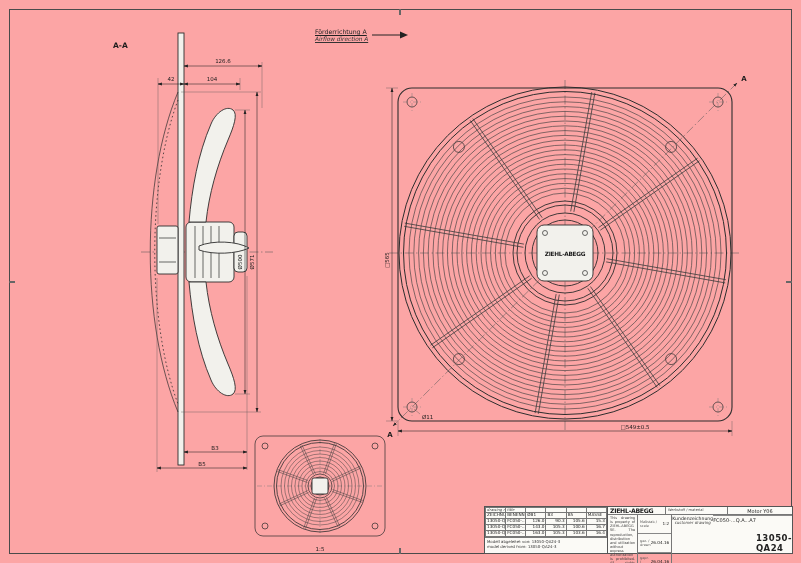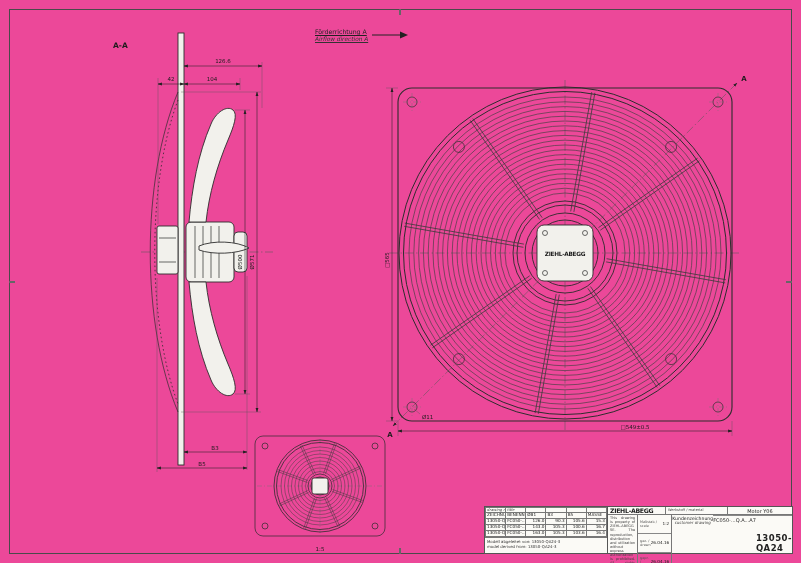--- a/index.html
+++ b/index.html
@@ -1,18 +1,18 @@
 <!DOCTYPE html>
 <html><head>
 <meta charset="utf-8">
 <style>
   *{box-sizing:border-box}
   html,body{margin:0;padding:0}
   body{background:#d9d9d6;font-family:"DejaVu Sans",sans-serif}
-  .sheet{position:relative;width:801px;height:563px;background:#ec4899;color:#222;overflow:hidden}
+  .sheet{position:relative;width:801px;height:563px;background:#fca5a5;color:#222;overflow:hidden}
   .frame{position:absolute;left:9px;top:9px;width:783px;height:545px;border:1px solid #4a4a4a}
   .tick{position:absolute;background:#666}
   .view{position:absolute}
   svg text{fill:#1c1c1c;font-family:"DejaVu Sans",sans-serif}
   .ol{stroke:#2d2d2d;stroke-width:1.1;fill:none}
   .ol2{stroke:#2d2d2d;stroke-width:0.7;fill:none}
   .olf{stroke:#2d2d2d;stroke-width:0.9;fill:#f2f1ec}
   .cl{stroke:#5a5a5a;stroke-width:0.55;fill:none;stroke-dasharray:9 2.5 1.5 2.5}
   .clt{stroke:#777;stroke-width:0.45;fill:none;stroke-dasharray:5 2 1 2}
   .dim{stroke:#222;stroke-width:0.55;fill:none}

